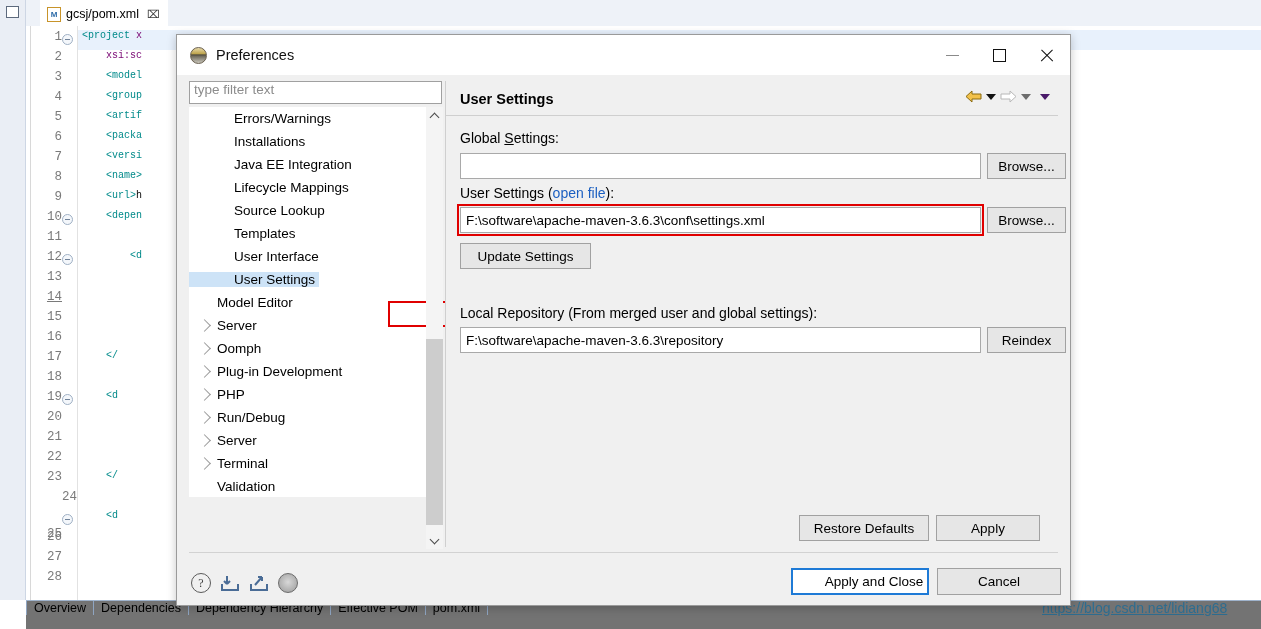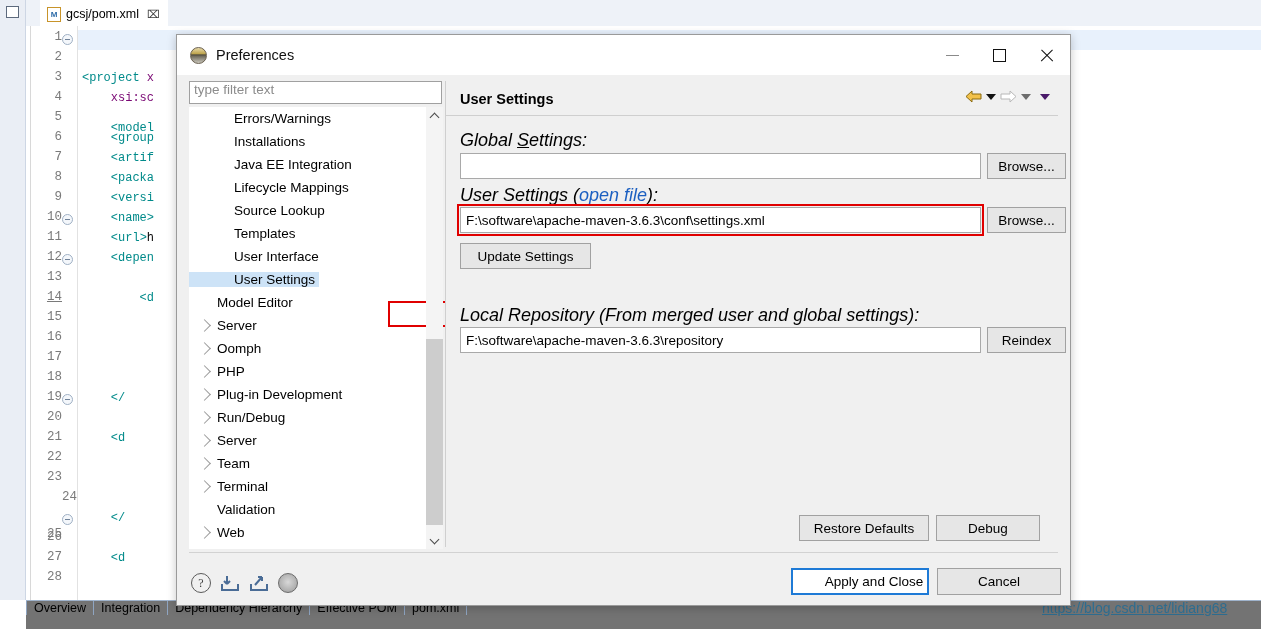--- a/index.html
+++ b/index.html
@@ -84,21 +84,21 @@
     content: ""; position: absolute; left: 2px; top: 4px;
     width: 5px; height: 1px; background: #6f8198;
   }
   .line1-hl {
     position: absolute; left: 52px; right: 0; height: 20px;
     background: #e8f1fc;
   }
   .code-line {
     position: absolute; left: 56px;
     font-family: "Liberation Mono", monospace;
-    font-size: 12px; white-space: pre; margin-top: 41px;
+    font-size: 10px; white-space: pre;
   }
   .t-tag  { color: #008a8a; }
   .t-attr { color: #7a0874; }
   .t-txt  { color: #000000; }
 
   
   .form-tabs {
     position: absolute; left: 26px; bottom: 0; right: 0; height: 29px;
     background: #737373;
     display: flex; align-items: flex-start;
@@ -157,21 +157,21 @@
   .wb-close::after  { transform: rotate(-45deg); }
 
   
   .filter-input {
     position: absolute; left: 12px; top: 46px; width: 253px; height: 23px;
     border: 1px solid #a0a0a0; background: #fff;
     font-size: 13.5px; color: #8c8c8c; padding: 0 4px;
     font-family: "Liberation Sans", sans-serif;
   }
   .tree-wrap {
-    position: absolute; left: 12px; top: 72px; width: 253px; height: 442px;
+    position: absolute; left: 12px; top: 72px; width: 253px; height: 390px;
     background: #ffffff; overflow: hidden;
   }
   .tree-item {
     position: relative; height: 23px; display: flex; align-items: center;
     font-size: 13.5px; color: #000; white-space: nowrap;
   }
   .tree-item .arrow {
     position: absolute; left: 11px; width: 9px; height: 9px;
     border-right: 1.6px solid #9a9a9a; border-bottom: 1.6px solid #9a9a9a;
     transform: rotate(-45deg);
@@ -220,21 +220,21 @@
     position: absolute; right: 8px; top: 8px; display: flex; align-items: center; gap: 3px;
   }
   .arrow-ico { width: 19px; height: 15px; position: relative; }
   .caret { width: 0; height: 0; border-left: 5.5px solid transparent;
            border-right: 5.5px solid transparent; }
   .pane-sep {
     position: absolute; left: 0; right: 0; top: 34px; height: 1px; background: #cfcfcf;
   }
 
   .field-label {
-    position: absolute; font-size: 18px; color: #000; white-space: nowrap; font-style: italic;
+    position: absolute; font-size: 14px; color: #000; white-space: nowrap;
   }
   .field-label .mn { text-decoration: underline; }
   .link { color: #1b5fc1; }
   .txt-input {
     position: absolute; height: 26px; background: #ffffff;
     border: 1px solid #a9a9a9;
     font-size: 13.5px; color: #000; padding: 0 5px;
     display: flex; align-items: center; white-space: nowrap;
     font-family: "Liberation Sans", sans-serif;
   }
@@ -334,42 +334,42 @@
           <div class="fold" style="top: 8px;"></div>
           <div class="fold" style="top: 188px;"></div>
           <div class="fold" style="top: 228px;"></div>
           <div class="fold" style="top: 368px;"></div>
           <div class="fold" style="top: 488px;"></div>
         </div>
     </div>
     <div id="codelines">
         <div class="code-line" style="top: 4px;"><span class="t-tag">&lt;project</span><span class="t-attr"> x</span></div>
         <div class="code-line" style="top: 24px;">    <span class="t-attr">xsi:sc</span></div>
-        <div class="code-line" style="top: 54px;">    <span class="t-tag">&lt;model</span></div>
+        <div class="code-line" style="top: 44px;">    <span class="t-tag">&lt;model</span></div>
         <div class="code-line" style="top: 64px;">    <span class="t-tag">&lt;group</span></div>
         <div class="code-line" style="top: 84px;">    <span class="t-tag">&lt;artif</span></div>
         <div class="code-line" style="top: 104px;">    <span class="t-tag">&lt;packa</span></div>
         <div class="code-line" style="top: 124px;">    <span class="t-tag">&lt;versi</span></div>
         <div class="code-line" style="top: 144px;">    <span class="t-tag">&lt;name</span><span class="t-tag">&gt;</span><span class="t-txt"></span></div>
         <div class="code-line" style="top: 164px;">    <span class="t-tag">&lt;url</span><span class="t-tag">&gt;</span><span class="t-txt">h</span></div>
         <div class="code-line" style="top: 184px;">    <span class="t-tag">&lt;depen</span></div>
         <div class="code-line" style="top: 224px;">        <span class="t-tag">&lt;d</span></div>
         <div class="code-line" style="top: 324px;">    <span class="t-tag">&lt;/</span></div>
         <div class="code-line" style="top: 364px;">    <span class="t-tag">&lt;d</span></div>
         <div class="code-line" style="top: 444px;">    <span class="t-tag">&lt;/</span></div>
         <div class="code-line" style="top: 484px;">    <span class="t-tag">&lt;d</span></div>
       </div>
   </div>
 
   <div class="form-tabs">
     <div class="form-tab">
       <span>Overview</span>
     </div>
     <div class="form-tab">
-      <span>Integration</span>
+      <span>Dependencies</span>
     </div>
     <div class="form-tab">
       <span>Dependency Hierarchy</span>
     </div>
     <div class="form-tab">
       <span>Effective POM</span>
     </div>
     <div class="form-tab">
       <span>pom.xml</span>
     </div>
@@ -432,37 +432,33 @@
         <div class="tree-item">
           <span class="arrow"></span>
           <span class="tree-label">Server</span>
         </div>
         <div class="tree-item">
           <span class="arrow"></span>
           <span class="tree-label">Oomph</span>
         </div>
         <div class="tree-item">
           <span class="arrow"></span>
+          <span class="tree-label">Plug-in Development</span>
+        </div>
+        <div class="tree-item">
+          <span class="arrow"></span>
           <span class="tree-label">PHP</span>
         </div>
         <div class="tree-item">
           <span class="arrow"></span>
-          <span class="tree-label">Plug-in Development</span>
-        </div>
-        <div class="tree-item">
-          <span class="arrow"></span>
           <span class="tree-label">Run/Debug</span>
         </div>
         <div class="tree-item">
           <span class="arrow"></span>
           <span class="tree-label">Server</span>
-        </div>
-        <div class="tree-item">
-          <span class="arrow"></span>
-          <span class="tree-label">Team</span>
         </div>
         <div class="tree-item">
           <span class="arrow"></span>
           <span class="tree-label">Terminal</span>
         </div>
         <div class="tree-item">
           <span class="tree-label">Validation</span>
         </div>
         <div class="tree-item">
           <span class="arrow"></span>
@@ -532,21 +528,21 @@
       <span>F:\software\apache-maven-3.6.3\repository</span>
     </div>
     <div class="btn" style="left:541px; top:246px; width:79px;">
       <span>Reindex</span>
     </div>
 
     <div class="btn" style="left:353px; bottom:6px; width:130px;">
       <span>Restore Defaults</span>
     </div>
     <div class="btn" style="left:490px; bottom:6px; width:104px;">
-      <span>Debug</span>
+      <span>Apply</span>
     </div>
   </div>
 
   <div class="footer-sep"></div>
 
   <div class="foot-icons">
     <div class="fi fi-help">?</div>
     <div class="fi">
       <svg width="20" height="20" viewBox="0 0 20 20">
         <path d="M2 11 L2 17 L18 17 L18 11" fill="none" stroke="#4a6c96" stroke-width="2"></path>

